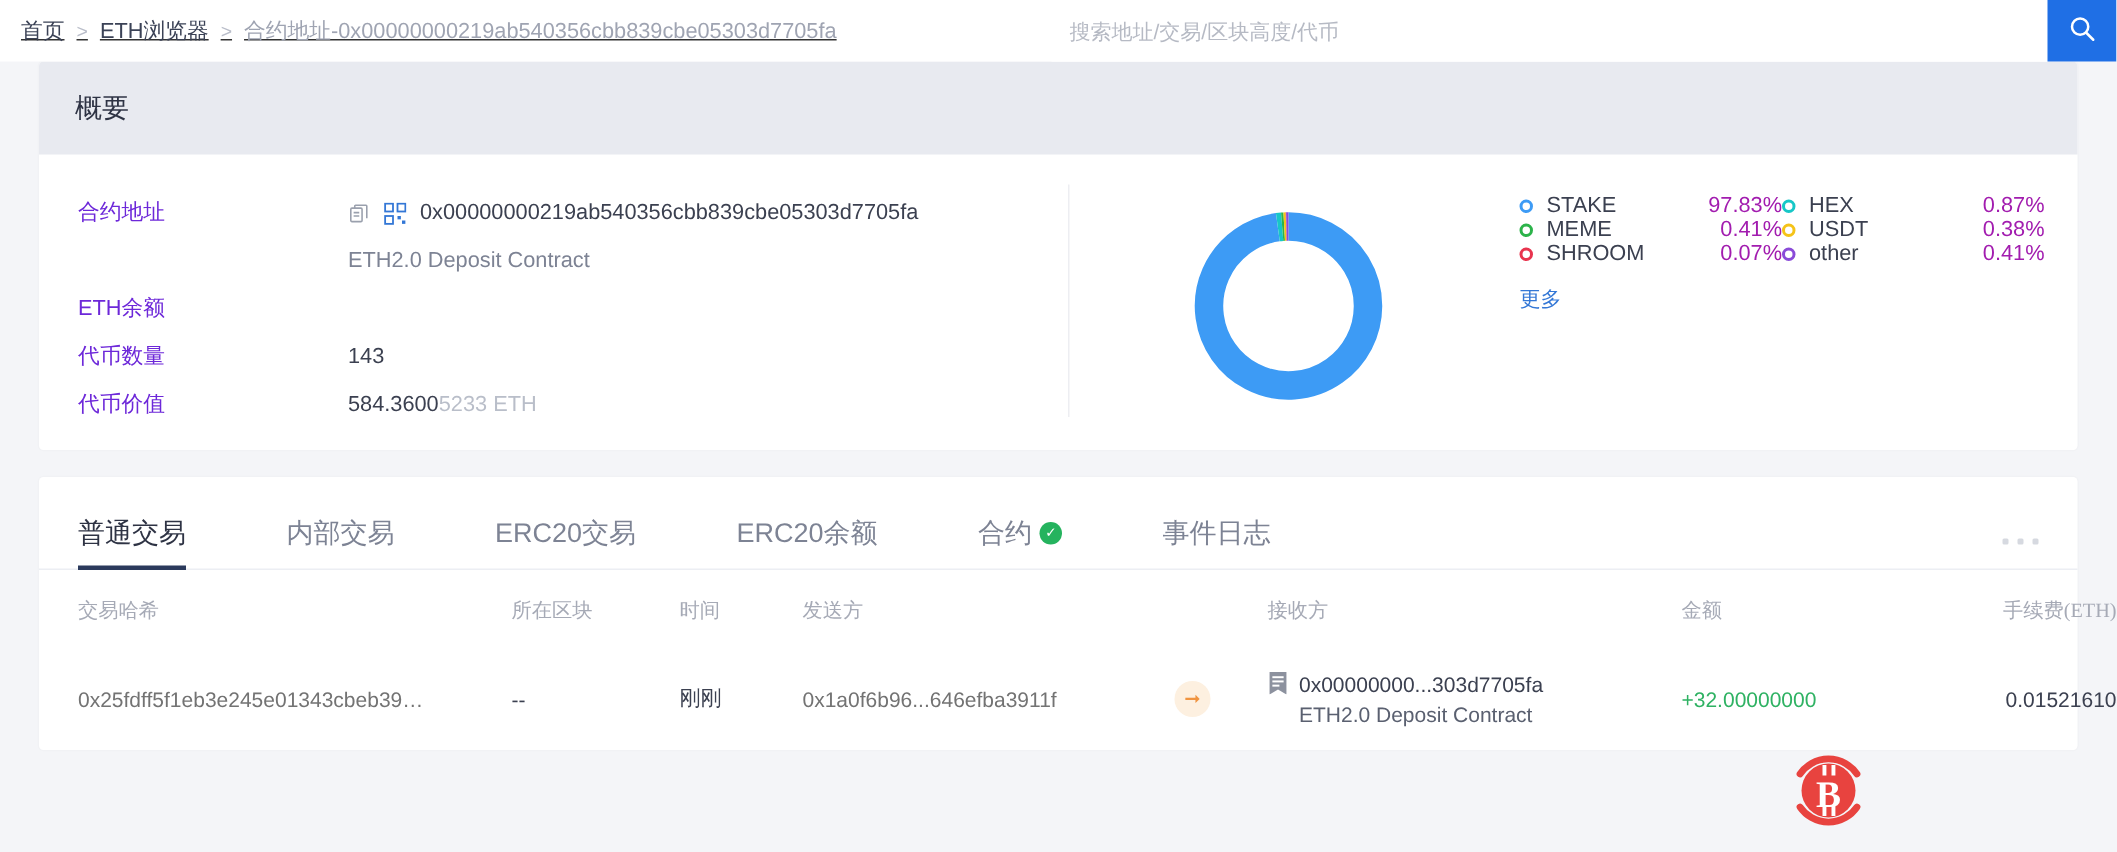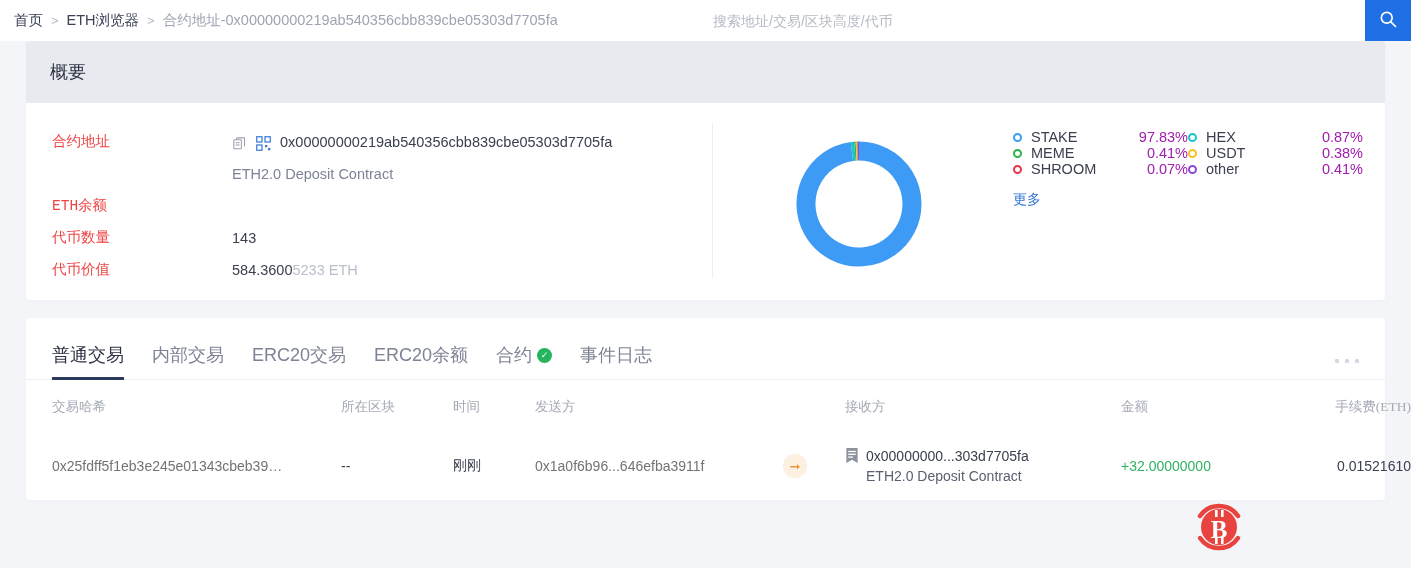--- a/index.html
+++ b/index.html
@@ -19,20 +19,21 @@
     align-items: center;
     background: #fff;
     position: relative;
   }
   .breadcrumb {
     display: flex;
     align-items: center;
     padding-left: 14px;
     font-size: 14.5px;
     white-space: nowrap;
+    text-decoration: underline;
   }
   .bc-item { color: #3b4256; }
   .bc-item.link { color: #3b4256; cursor: pointer; }
   .bc-sep { color: #b9bdc9; margin: 0 8px; font-size: 13px; }
   .bc-item.current { color: #9fa4b2; }
 
   .searchwrap {
     position: absolute;
     left: 701px;
     top: 0;
@@ -97,21 +98,21 @@
     width: 1px;
     background: #edeef2;
   }
   .info-row {
     display: flex;
     align-items: flex-start;
     margin-bottom: 10px;
     font-size: 14.5px;
     line-height: 22px;
   }
-  .info-label { width: 180px; color: #ef4444; flex: none; font-family: Liberation Mono, monospace; }
+  .info-label { width: 180px; color: #6d28d9; flex: none; }
   .info-val {
     flex: 1;
     text-align: left;
     color: #3b4050;
     word-break: break-all;
   }
   .icons-inline {
     display: inline-flex;
     align-items: center;
     gap: 9px;
@@ -164,20 +165,21 @@
 
   
   .tabs-card { margin-top: 18px; }
   .tabs-row {
     display: flex;
     align-items: flex-end;
     padding: 18px 26px 0 26px;
     border-bottom: 1px solid #eceef3;
     position: relative;
     height: 62px;
+    gap: 39px;
   }
   .tab {
     font-size: 18px;
     color: #7d8394;
     margin-right: 28px;
     padding-bottom: 12px;
     position: relative;
     cursor: pointer;
     display: flex;
     align-items: center;

